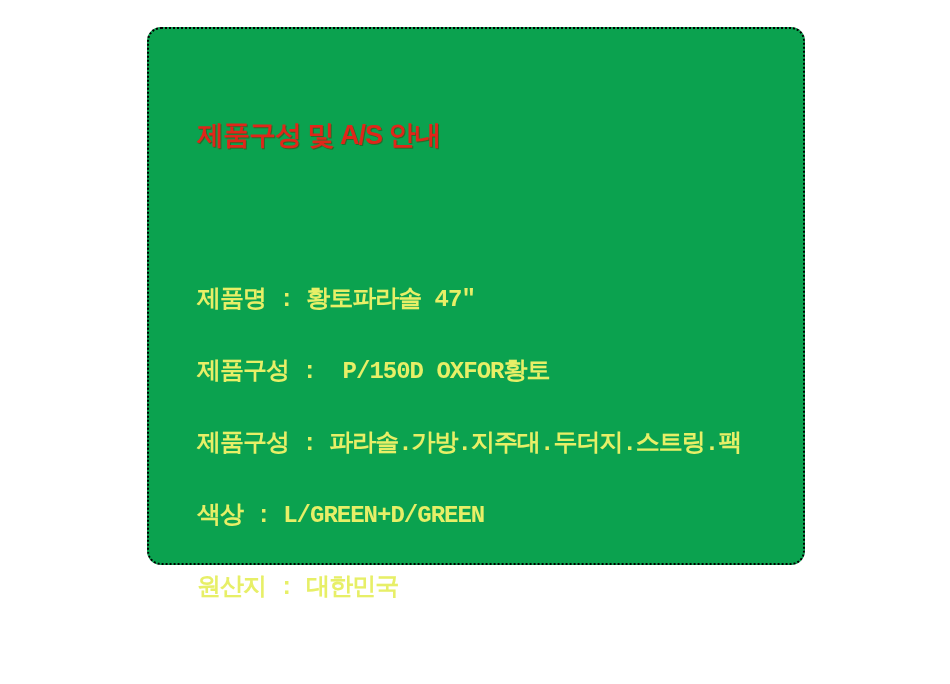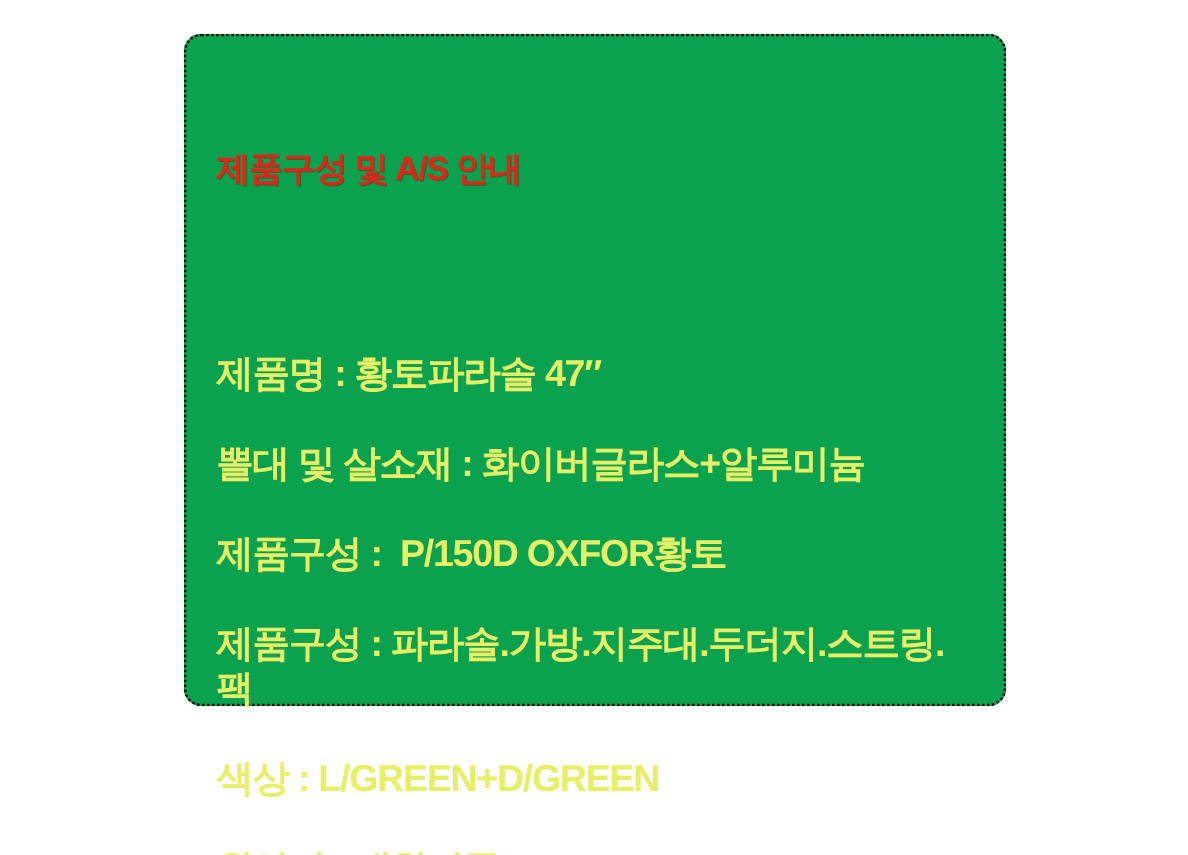--- a/index.html
+++ b/index.html
@@ -20,54 +20,54 @@
   .card {
     position: absolute;
     left: 147px;
     top: 27px;
     width: 658px;
     height: 538px;
     box-sizing: border-box;
     background: #0ba24f;
     border: 2px dotted #000000;
     border-radius: 14px;
-    padding: 34px 30px 0 24px;
+    padding: 34px 30px 0 48px;
     white-space: pre-wrap;
   }
   .card-title {
     color: #e0261a;
     font-size: 27px;
     font-weight: bold;
     line-height: 36px;
     letter-spacing: -1px;
     margin-bottom: 39px;
     text-shadow: 1px 1px 0 rgba(80,40,0,0.45);
   }
   .spec-block {
     margin-bottom: 36px;
   }
   .spec-line {
     color: #e7ef67;
-    font-size: 30px;
+    font-size: 24px;
     font-weight: bold;
     line-height: 36px;
     letter-spacing: -1px;
+    font-family: Liberation Mono, monospace;
   }
 </style>
 </head>
 <body>
 
 <div class="page">
   <div class="card">
 
     <div class="card-title">제품구성 및 A/S 안내</div>
 
     <div class="spec-block">
       <div class="spec-line">제품명 : 황토파라솔 47″</div>
-      <div class="spec-line">뽈대 및 살소재 : 화이버글라스+알루미늄</div>
       <div class="spec-line">제품구성 :  P/150D OXFOR황토</div>
       <div class="spec-line">제품구성 : 파라솔.가방.지주대.두더지.스트링.팩</div>
       <div class="spec-line">색상 : L/GREEN+D/GREEN</div>
       <div class="spec-line">원산지 : 대한민국</div>
       
     </div>
 
     
 
   </div>

